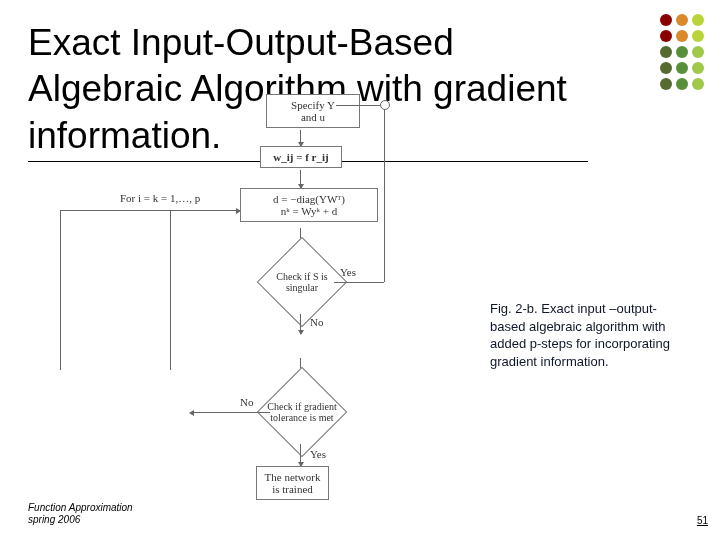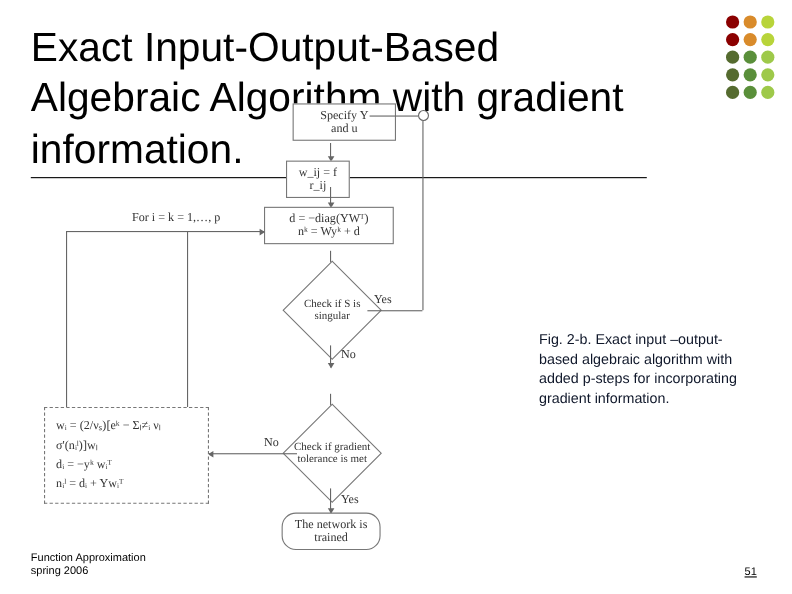--- a/index.html
+++ b/index.html
@@ -139,21 +139,21 @@
     position: absolute;
     bottom: 14px;
     left: 28px;
     font-size: 10px;
     color: #000;
     line-height: 1.2;
   }
   .footer-r {
     position: absolute;
     bottom: 14px;
-    right: 32px;
+    right: 12px;
     font-size: 10px;
     color: #000;
     text-decoration: underline;
   }
 </style>
 </head>
 <body>
 
 <div class="dotgrid">
   <span class="dot c1"></span>
@@ -177,25 +177,25 @@
 
 <div class="chart">
 
   <div class="smallcirc" style="left:300px; top:0px;"></div>
 
   <div class="box" style="left:186px; top:-6px; width:94px; white-space:pre-line;">Specify Y
 and u</div>
 
   <div class="arrow-v ah-down" style="left:220px; top:30px; height:16px;"></div>
 
-  <div class="box" style="left:180px; top:46px; width:58px;">w_ij = f r_ij</div>
+  <div class="box" style="left:180px; top:46px; width:82px;font-weight:bold;">w_ij = f r_ij</div>
 
   <div class="arrow-v ah-down" style="left:220px; top:70px; height:18px;"></div>
 
-  <div class="box" style="left:160px; top:88px; width:118px; white-space:pre-line;">d = −diag(YWᵀ)
+  <div class="box" style="left:160px; top:88px; width:138px; white-space:pre-line;">d = −diag(YWᵀ)
 nᵏ = Wyᵏ + d</div>
 
   <div class="arrow-v ah-down" style="left:220px; top:128px; height:18px;"></div>
 
   <div class="diamond" style="left:190px; top:150px;">
     <span>Check if S is singular</span>
   </div>
 
   <div class="arrow-h" style="left:254px; top:182px; width:50px;"></div>
   <div class="arrow-v" style="left:304px; top:10px; height:172px;"></div>
@@ -210,35 +210,30 @@
   <div class="diamond" style="left:190px; top:280px;">
     <span>Check if gradient tolerance is met</span>
   </div>
 
   <div class="arrow-h ah-left" style="left:110px; top:312px; width:80px;"></div>
   <div class="label" style="left:160px; top:296px;">No</div>
 
   <div class="label" style="left:230px; top:348px;">Yes</div>
   <div class="arrow-v ah-down" style="left:220px; top:344px; height:22px;"></div>
 
-  <div class="box" style="left:176px; top:366px; width:90px;border-radius:13px;">The network is trained</div>
+  <div class="box" style="left:176px; top:366px; width:73px;">The network is trained</div>
 
   <div class="label" style="left:40px; top:92px;">For i = k = 1,…, p</div>
   <div class="arrow-h ah-right" style="left:90px; top:110px; width:70px;"></div>
   <div class="arrow-v" style="left:90px; top:110px; height:160px;"></div>
 
-  <div class="dashbox" style="left:-40px; top:270px; width:150px;">
-    <div>wᵢ = (2/νₛ)[eᵏ − Σₗ≠ᵢ νₗ σ'(nᵢˡ)]wₗ</div>
-    <div>dᵢ = −yᵏ wᵢᵀ</div>
-    <div>nᵢˡ = dᵢ + Ywᵢᵀ</div>
-  </div>
 
   <div class="arrow-v" style="left:-20px; top:110px; height:160px; border-left-style:solid;"></div>
   <div class="arrow-h" style="left:-20px; top:110px; width:110px;"></div>
 
   <div class="arrow-h" style="left:256px; top:5px; width:44px;"></div>
 </div>
 
 <div class="caption">Fig. 2-b. Exact input –output-based algebraic algorithm with added p-steps for incorporating gradient information.</div>
 
-<div class="footer-l" style="white-space:pre-line;">Function Approximation
+<div class="footer-l" style="white-space:pre-line;font-style:italic;">Function Approximation
 spring 2006</div>
 <div class="footer-r">51</div>
 
 </body></html>

